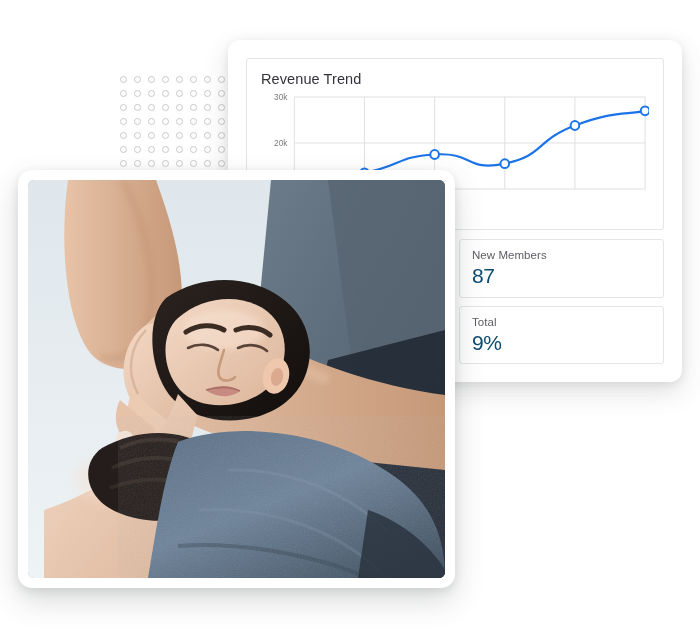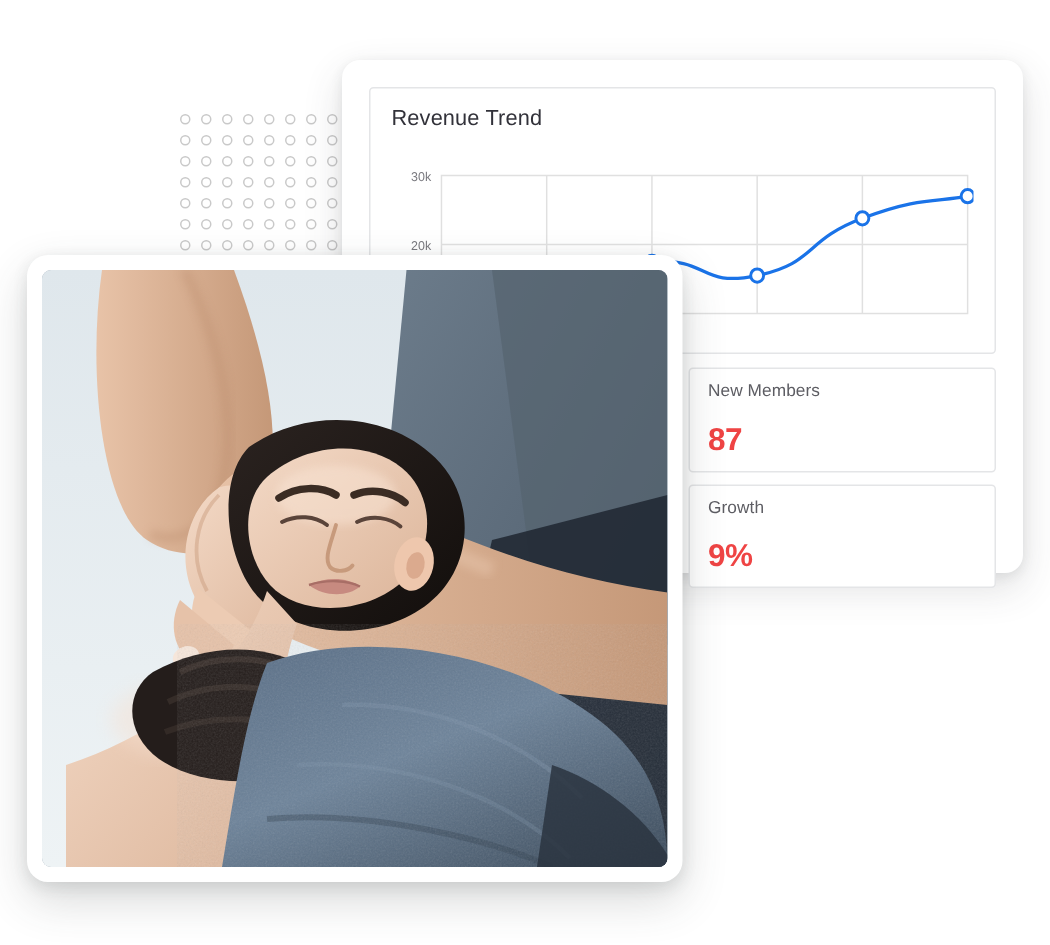--- a/index.html
+++ b/index.html
@@ -71,21 +71,21 @@
     background: #fff;
     padding: 12px 14px 10px 14px;
     box-sizing: border-box;
     flex: 0 0 172px;
     position: relative;
   }
   .chart-title {
     font-size: 14.5px;
     color: #32323a;
     letter-spacing: .1px;
-    margin: 0 0 20px 0;
+    margin: 0 0 0 0;
     font-weight: 400;
   }
   .chart-area {
     position: relative;
     width: 100%;
     height: 118px;
   }
   .chart-svg { display: block; width: 100%; height: 118px; }
 
   
@@ -98,32 +98,32 @@
   }
   .stat-card {
     border: 1px solid #e4e5e7;
     border-radius: 3px;
     background: #fff;
     padding: 9px 12px;
     box-sizing: border-box;
     display: flex;
     flex-direction: column;
     justify-content: center;
-    gap: 14px;
+    gap: 2px;
   }
   .stat-label {
     font-size: 11.5px;
     color: #5d5d63;
     letter-spacing: .05px;
     line-height: 1.1;
   }
   .stat-value {
     font-size: 21px;
-    color: #ef4444;
-    font-weight: 700;
+    color: #0c4a6e;
+    font-weight: 400;
     letter-spacing: -.4px;
     line-height: 1.1;
   }
 
   
   .photo-card {
     position: absolute;
     left: 18px;
     top: 170px;
     width: 437px;
@@ -255,21 +255,21 @@
           <div class="stat-label">New Members</div>
           <div class="stat-value">87</div>
         </div>
 
         <div class="stat-card">
           <div class="stat-label">Repeat Members</div>
           <div class="stat-value">493</div>
         </div>
 
         <div class="stat-card">
-          <div class="stat-label">Growth</div>
+          <div class="stat-label">Total</div>
           <div class="stat-value">9%</div>
         </div>
 
       </div>
     </div>
   </div>
 
   <div class="photo-card">
     <div class="photo-frame">
       <svg class="photo-svg" viewBox="0 0 417 398" preserveAspectRatio="xMidYMid slice">

